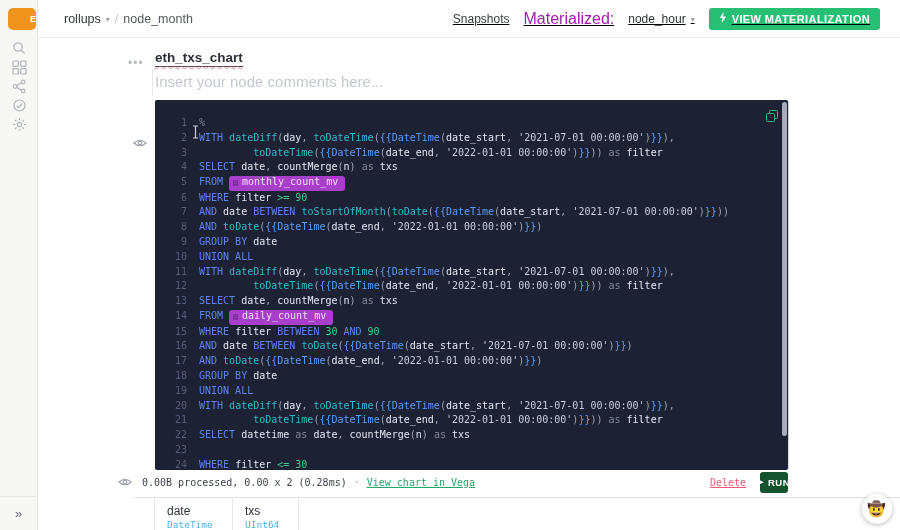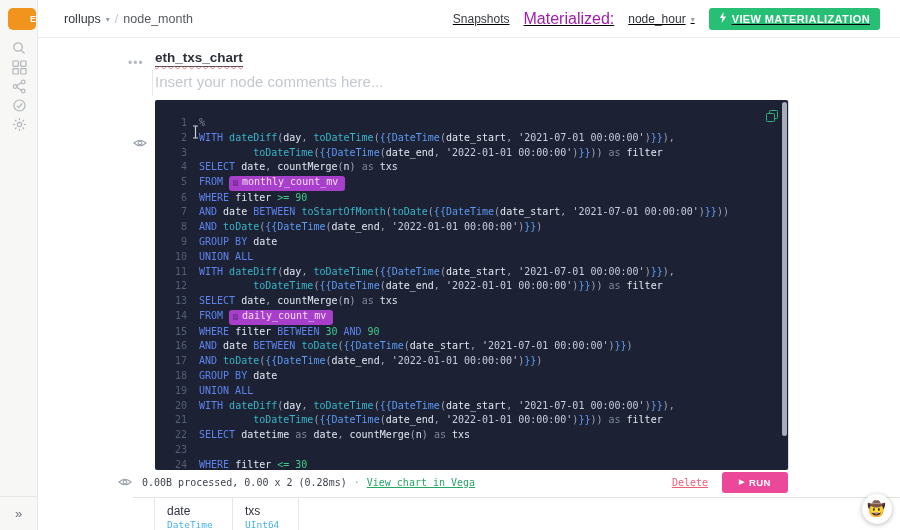--- a/index.html
+++ b/index.html
@@ -71,22 +71,22 @@
 
   
   .statusbar{position:absolute;left:118px;top:470px;width:670px;height:24px;
     display:flex;align-items:center;font-family:"DejaVu Sans Mono",monospace;
     font-size:10px;color:#3d424c;}
   .statusbar .eye{margin-right:10px;display:flex;cursor:pointer;}
   .stats{color:#3d424c;}
   .dot-sep{color:#9aa0a8;margin:0 7px;}
   .vega-link{color:#27a567;text-decoration:underline;cursor:pointer;}
   .delete-link{margin-left:auto;color:#ef5d76;text-decoration:underline;cursor:pointer;}
-  .run-btn{margin-left:14px;background:#ec4899;border:none;color:#fff;border-radius:3px;
-    height:21px;width:66px;display:flex;align-items:center;justify-content:center;gap:4px;
+  .run-btn{margin-left:14px;background:#14532d;border:none;color:#fff;border-radius:3px;
+    height:21px;width:28px;display:flex;align-items:center;justify-content:center;gap:4px;
     font-size:9.5px;font-weight:bold;letter-spacing:.5px;cursor:pointer;
     font-family:"Liberation Sans",sans-serif;}
   .run-play{font-size:7px;transform:translateY(-0.5px);}
 
   
   .results{position:absolute;left:133px;top:497px;right:0;bottom:0;background:#fff;
     border-top:1px solid #e2e2e0;display:flex;}
   .res-gutter{width:22px;border-right:1px solid #e6e6e4;}
   .res-cell{padding:6px 0 0 12px;border-right:1px solid #e6e6e4;cursor:pointer;}
   .res-cell.c1{width:78px;} .res-cell.c2{width:66px;}

